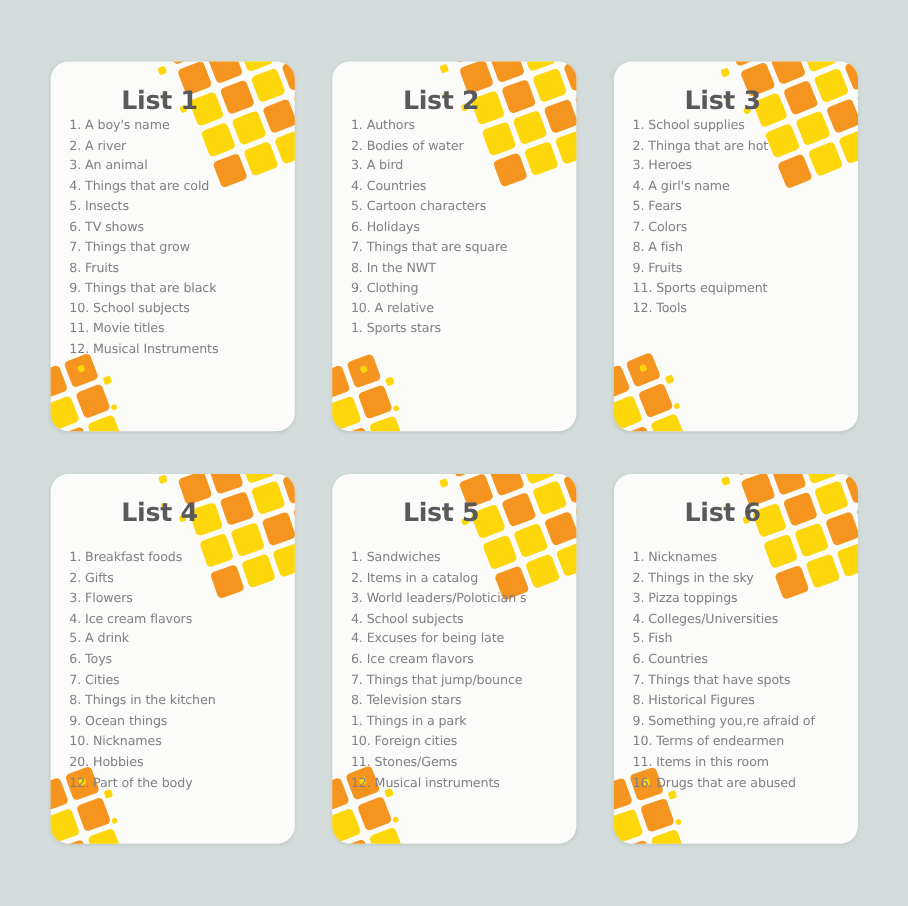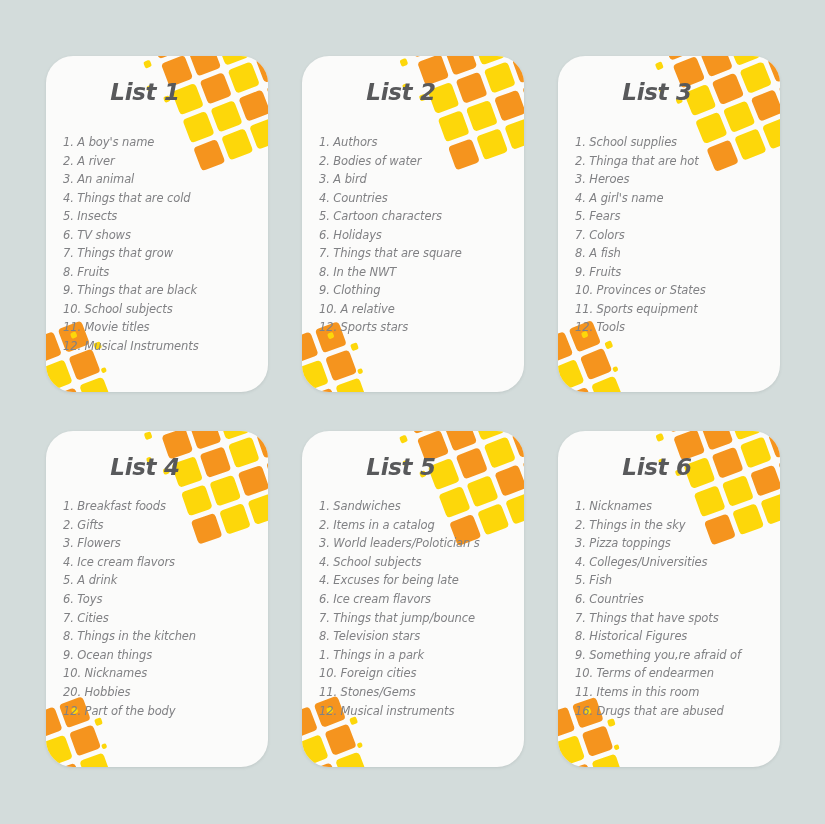--- a/index.html
+++ b/index.html
@@ -26,24 +26,23 @@
     column-gap: 34px;
     row-gap: 39px;
     padding: 56px 0 0 46px;
   }
 
   .card {
     position: relative;
     width: 222px;
     height: 336px;
     background: #fbfbfa;
-    border-radius: 27px;
+    border-radius: 16px;
     overflow: hidden;
     box-shadow: 0 1px 3px rgba(90,100,100,0.17);
-    font-style: italic;
   }
 
   
   .deco {
     position: absolute;
     pointer-events: none;
     overflow: visible;
   }
   .deco-tr { top: -52px; right: -54px; }
   .deco-bl { left: -56px; bottom: -58px; }
@@ -76,21 +75,21 @@
     font-size: 23px;
     letter-spacing: -0.3px;
     color: #58595b;
     z-index: 3;
   }
 
   .items {
     position: absolute;
     left: 17px;
     right: 10px;
-    top: 77px;
+    top: 48px;
     margin: 0;
     padding: 0;
     list-style: none;
     z-index: 2;
   }
   .item {
     font-family: "DejaVu Sans", sans-serif;
     font-size: 11.5px;
     line-height: 18.5px;
     color: #808184;
@@ -201,21 +200,21 @@
       <li class="item">1. Authors</li>
       <li class="item">2. Bodies of water</li>
       <li class="item">3. A bird</li>
       <li class="item">4. Countries</li>
       <li class="item">5. Cartoon characters</li>
       <li class="item">6. Holidays</li>
       <li class="item">7. Things that are square</li>
       <li class="item">8. In the NWT</li>
       <li class="item">9. Clothing</li>
       <li class="item">10. A relative</li>
-      <li class="item">12. Sports stars</li>
+      <li class="item">1. Sports stars</li>
     </ul>
   </div>
 
   <div class="card">
     <div class="deco deco-tr">
       <div class="tilewrap tiles-tr" style="transform: rotate(-22deg);">
           <div class="tile or" style="width: 25px; height: 25px; left: 0px; top: 0px;"></div>
           <div class="tile or" style="width: 25px; height: 25px; left: 0px; top: 30px;"></div>
           <div class="tile or" style="width: 25px; height: 25px; left: 30px; top: 30px;"></div>
           <div class="tile ye" style="width: 25px; height: 25px; left: 60px; top: 30px;"></div>
@@ -251,21 +250,20 @@
     <div class="card-title">List 3</div>
     <ul class="items">
       <li class="item">1. School supplies</li>
       <li class="item">2. Thinga that are hot</li>
       <li class="item">3. Heroes</li>
       <li class="item">4. A girl's name</li>
       <li class="item">5. Fears</li>
       <li class="item">7. Colors</li>
       <li class="item">8. A fish</li>
       <li class="item">9. Fruits</li>
-      <li class="item">10. Provinces or States</li>
       <li class="item">11. Sports equipment</li>
       <li class="item">12. Tools</li>
     </ul>
   </div>
 
   <div class="card row2">
     <div class="deco deco-tr">
       <div class="tilewrap tiles-tr" style="transform: rotate(-19deg);">
           <div class="tile or" style="width: 25px; height: 25px; left: 0px; top: 0px;"></div>
           <div class="tile or" style="width: 25px; height: 25px; left: 0px; top: 30px;"></div>

